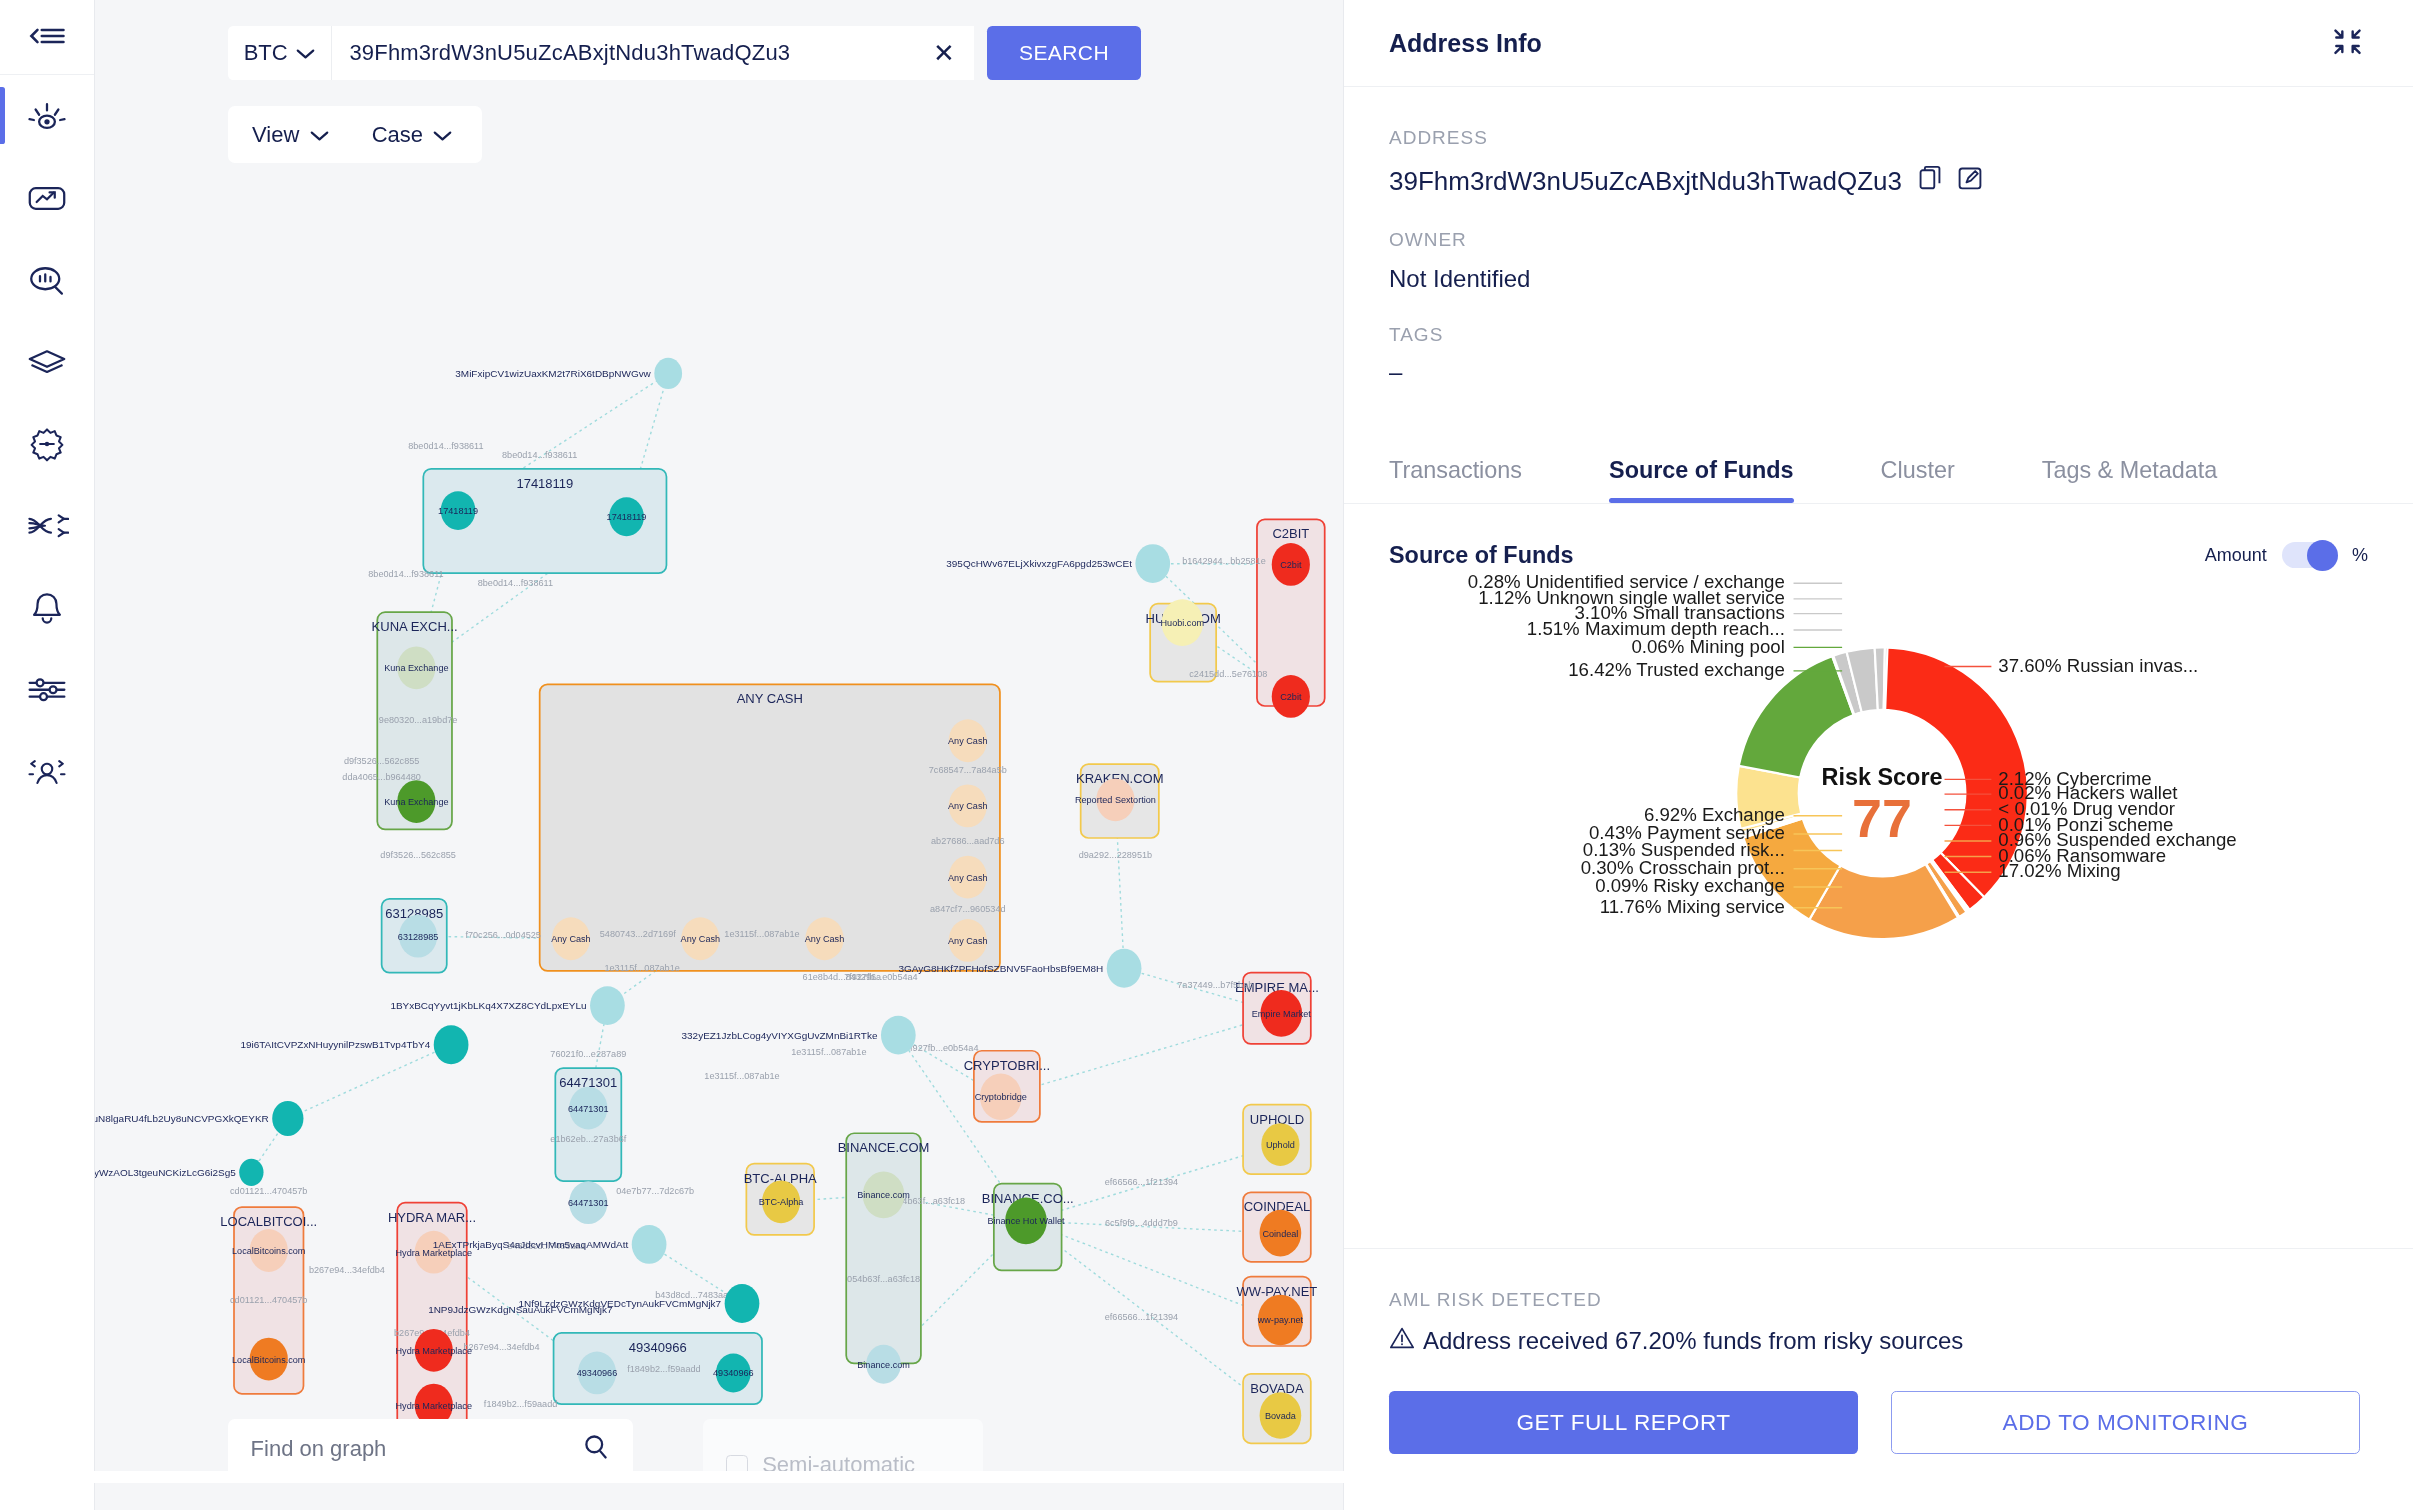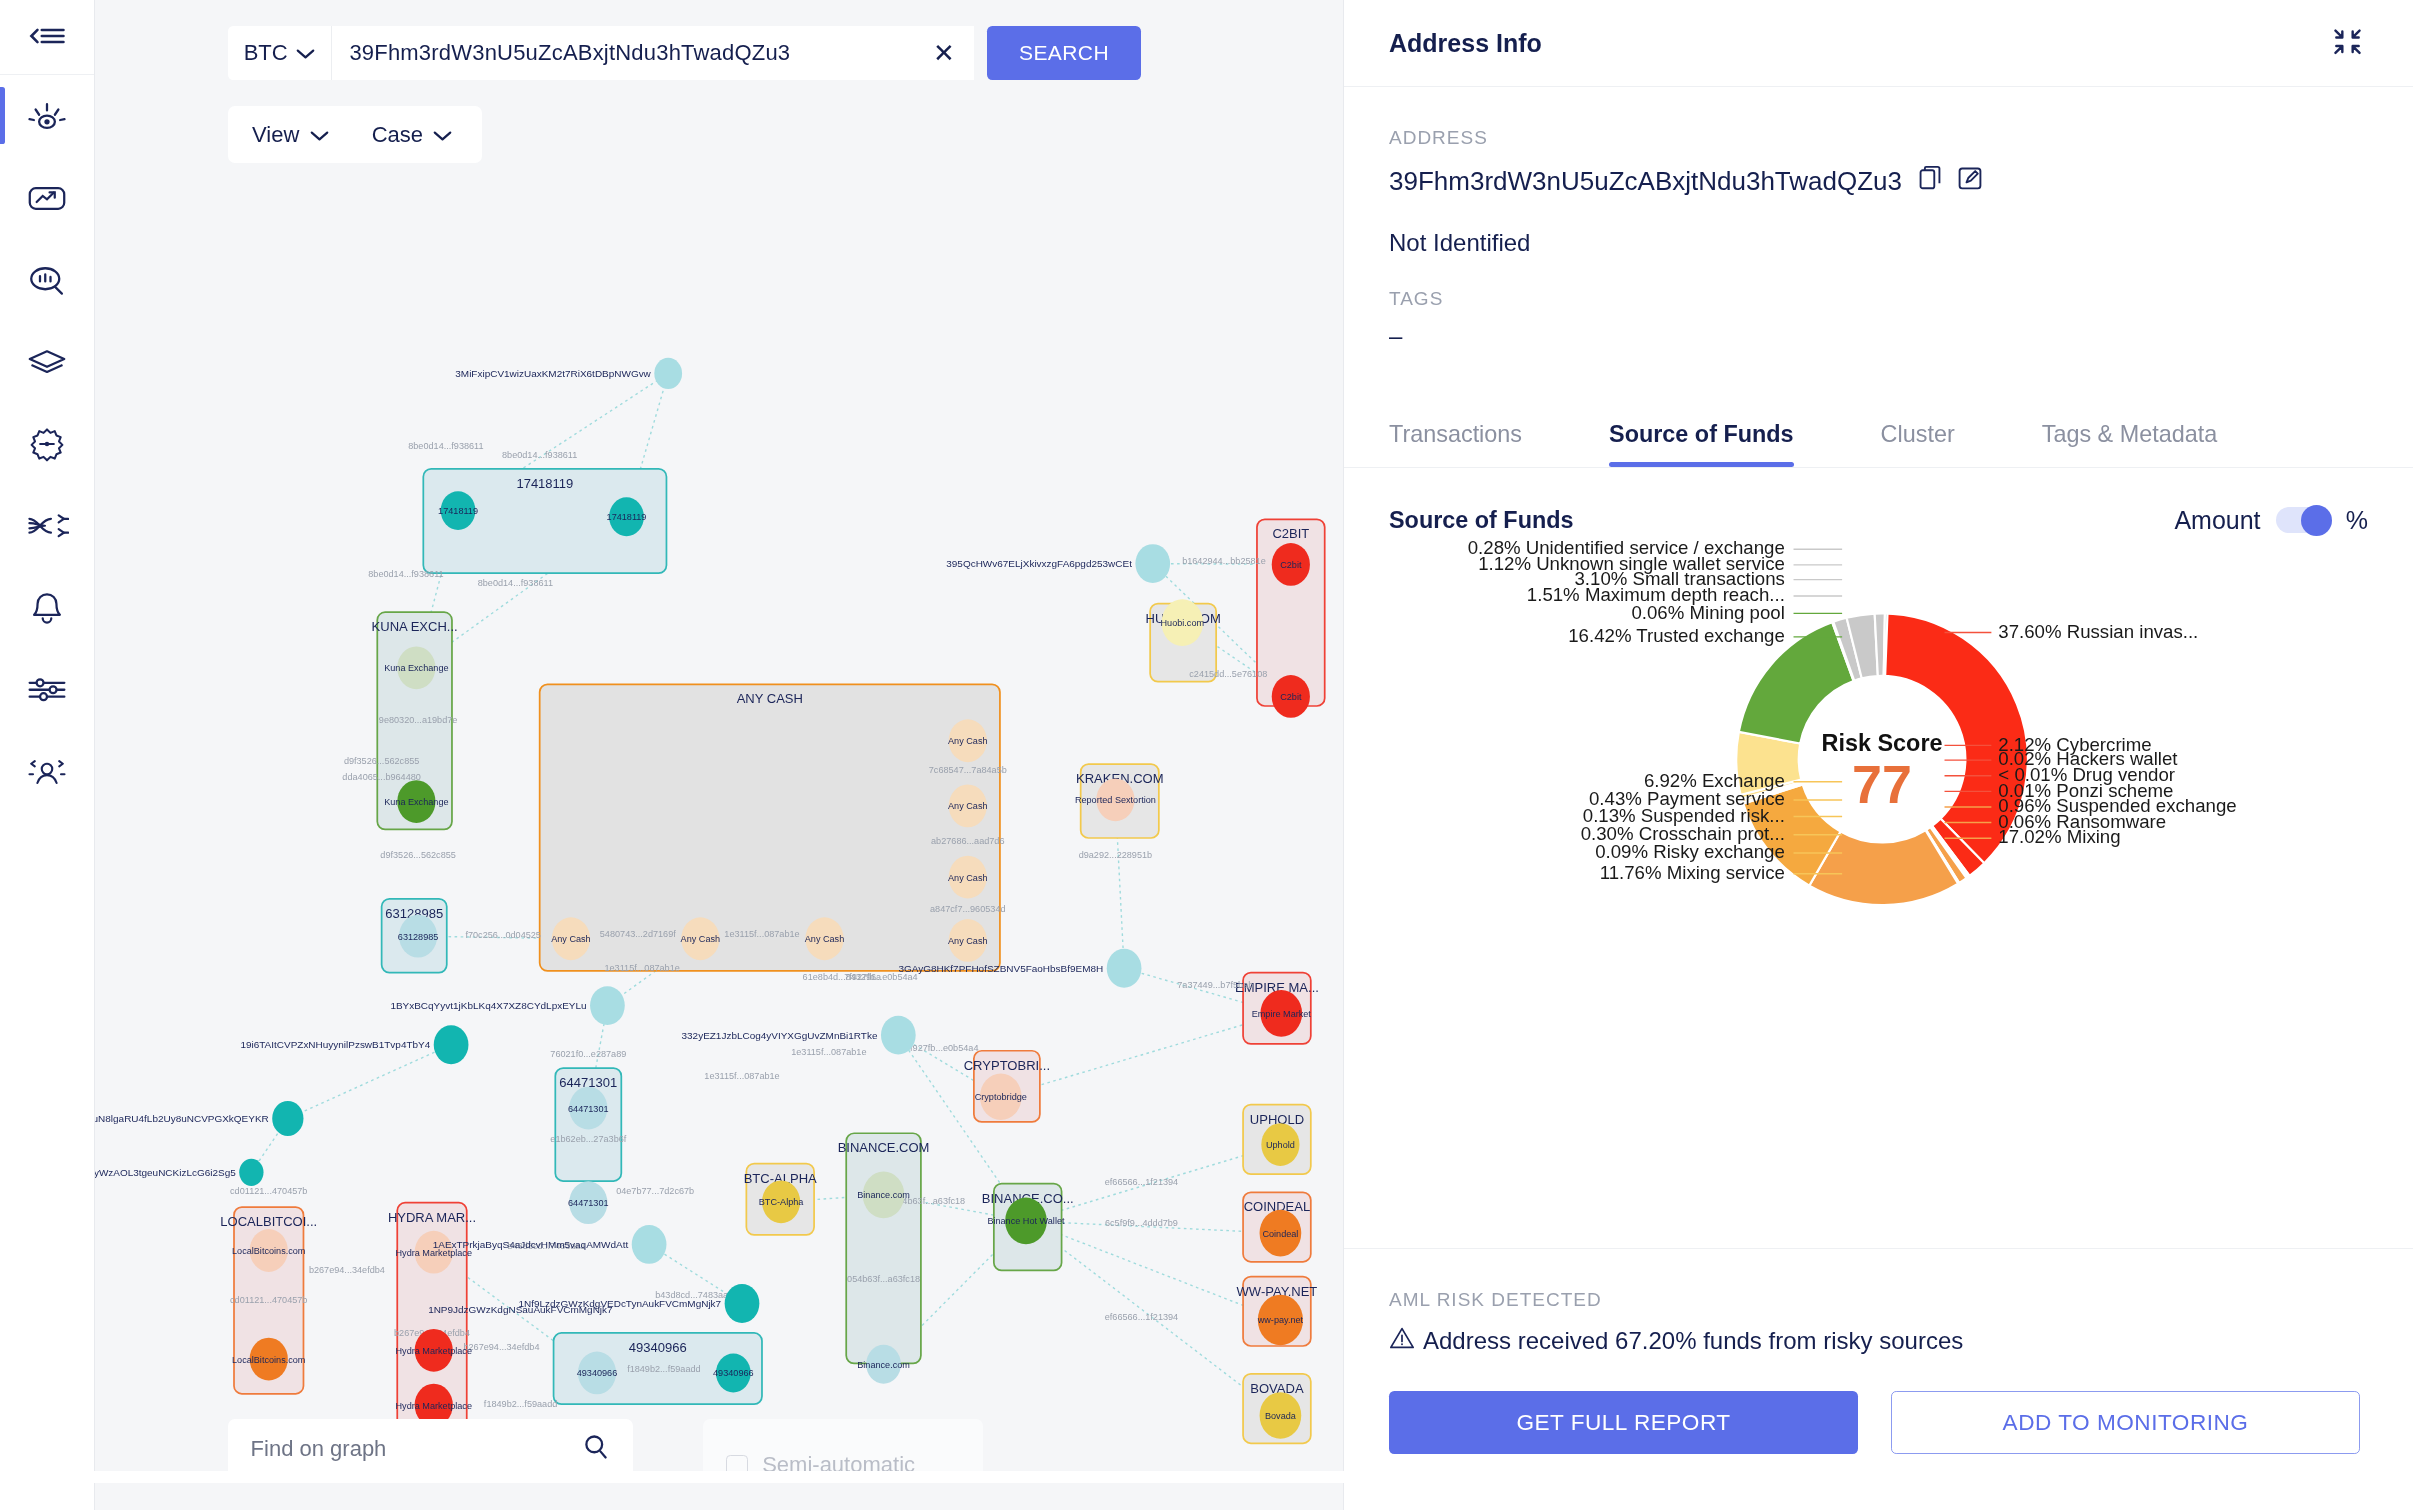--- a/index.html
+++ b/index.html
@@ -155,21 +155,21 @@
     content: ""; position: absolute; left: 0; right: 0; bottom: -0.9px;
     height: 5.2px; background: #5b6ee8; border-radius: 2.6px;
   }
 
   .sof-head {
     display: flex; align-items: center; justify-content: space-between;
     padding: 38px 45px 0 45px;
   }
   .sof-title { font-size: 23.4px; color: #151f4e; font-weight: 700; }
   .toggle-wrap { display: flex; align-items: center; gap: 15.6px; }
-  .toggle-wrap span { font-size: 25px; color: #151f4e; }
+  .toggle-wrap span { font-size: 18px; color: #151f4e; }
   .switch {
     width: 54px; height: 26px; border-radius: 14px; background: #dfe4fb;
     position: relative; cursor: pointer;
   }
   .switch .knob {
     position: absolute; right: -1.7px; top: -2.6px;
     width: 31px; height: 31px; border-radius: 50%; background: #5b6ee8;
   }
 
   .chart-area { position: relative; width: 1070px; height: 530px; }
@@ -602,20 +602,21 @@
         </span>
         <span>
           <svg width="26" height="26" viewBox="0 0 30 30" fill="none" stroke="#1b2559" stroke-width="2.2" stroke-linejoin="round">
             <rect x="3" y="4" width="24" height="23" rx="3"></rect>
               <path d="M11 20l2-5 8-8 3 3-8 8z"></path>
           </svg>
         </span>
       </div>
 
       <div class="blk2">
+        <div class="lbl-cap">OWNER</div>
         <div class="val-md">Not Identified</div>
       </div>
 
       <div class="blk3">
         <div class="lbl-cap">TAGS</div>
         <div class="dash">–</div>
       </div>
     </div>
 
     <div class="tabs">

